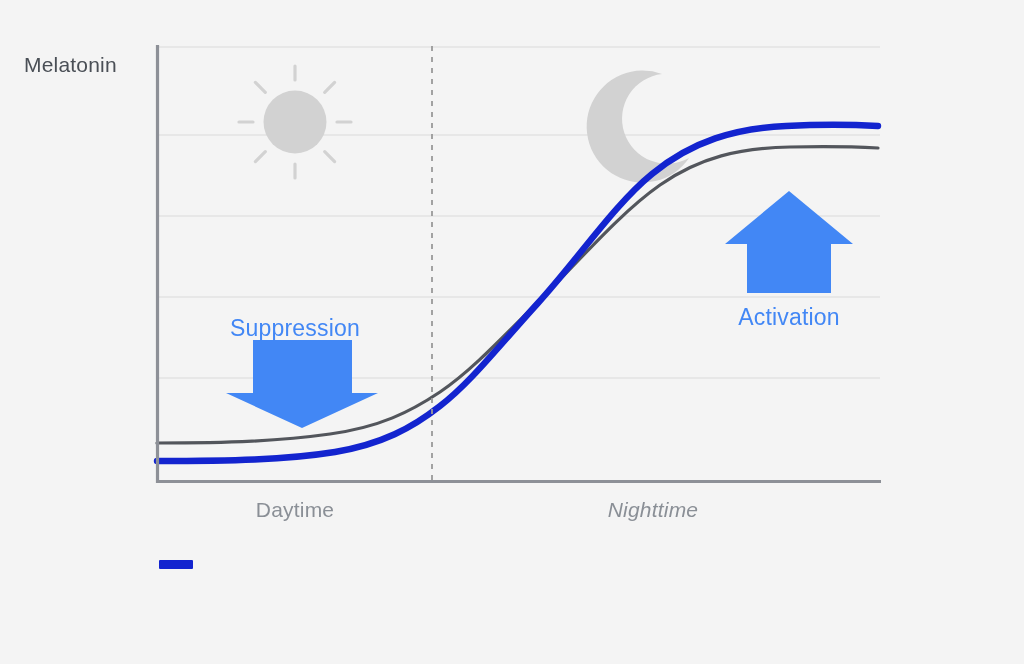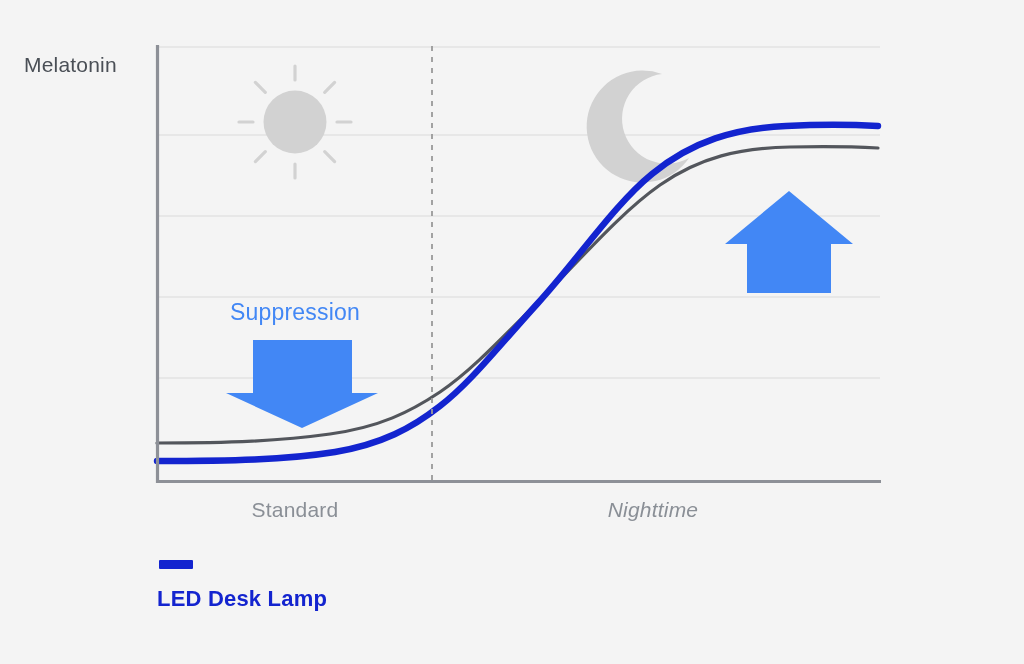--- a/index.html
+++ b/index.html
@@ -53,21 +53,21 @@
 
   
   .annot-label {
     font-size: 23px;
     color: #4287f5;
     letter-spacing: 0.2px;
     white-space: nowrap;
     text-align: center;
     transform: translateX(-50%);
   }
-  #annot-suppression-label { left: 295px; top: 299px; }
+  #annot-suppression-label { left: 295px; top: 315px; }
   #annot-activation-label  { left: 789px; top: 304px; }
 
   
   #legend {
     position: absolute;
     left: 157px;
     top: 560px;
     width: 760px;
     height: 70px;
   }
@@ -160,25 +160,25 @@
 
     <line x1="157.5" y1="45" x2="157.5" y2="483" stroke="#8d9097" stroke-width="3.2"></line>
 
     <line x1="156" y1="481.5" x2="881" y2="481.5" stroke="#8d9097" stroke-width="3.2"></line>
 
     <path fill="#4287f5" d="M 253,340 L 352,340 L 352,393 L 378,393 L 302,428 L 226,393 L 253,393 Z"></path>
 
     <path fill="#4287f5" d="M 789,191 L 853,244 L 831,244 L 831,293 L 747,293 L 747,244 L 725,244 Z"></path>
   </svg>
 
-  <div class="abs x-tick-label" id="x-tick-daytime">Standard</div>
+  <div class="abs x-tick-label" id="x-tick-daytime">Daytime</div>
   <div class="abs x-tick-label" id="x-tick-nighttime">Nighttime</div>
 
   <div class="abs annot-label" id="annot-suppression-label">Suppression</div>
+  <div class="abs annot-label" id="annot-activation-label">Activation</div>
 
   <div id="legend">
     <div class="legend-item" id="legend-item-led">
       <span class="legend-swatch" id="legend-swatch-led"></span>
-      <span class="legend-label" id="legend-label-led">LED Desk Lamp</span>
     </div>
   </div>
 
 </div>
 
 </body></html>

